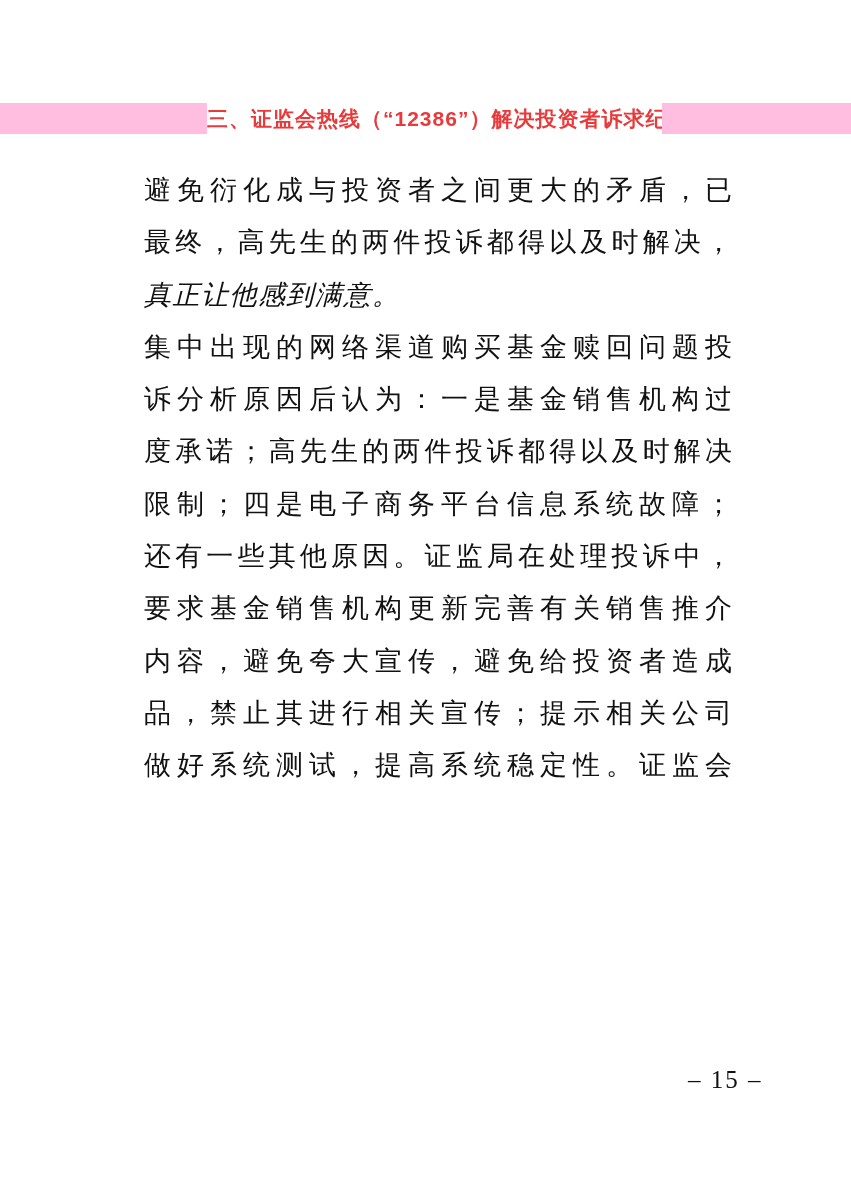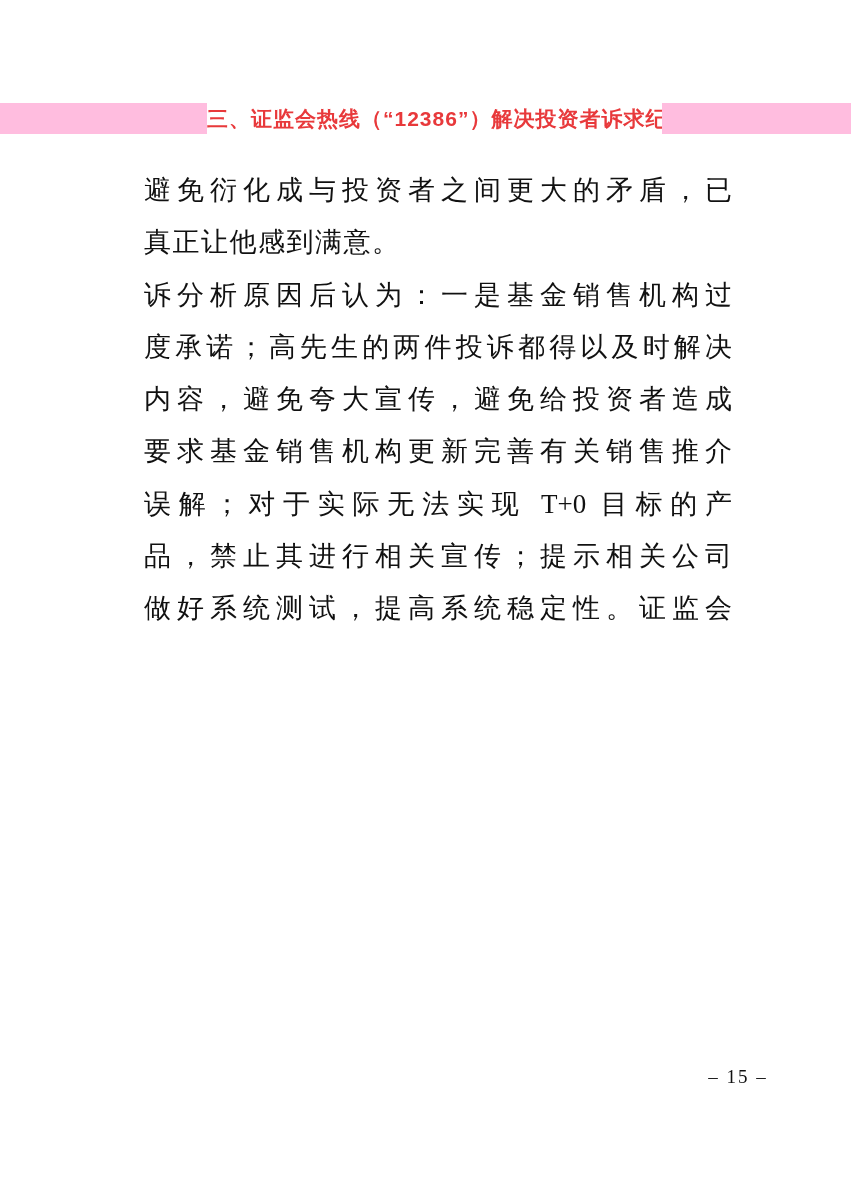--- a/index.html
+++ b/index.html
@@ -51,53 +51,56 @@
     white-space: nowrap;
     text-align: justify;
     text-align-last: justify;
     text-justify: inter-character;
     overflow: hidden;
   }
   .line.no-justify {
     text-align: center;
     text-align-last: left;
     letter-spacing: 1.5px;
+    font-style: italic;
   }
   .line.indent { text-indent: 58px; }
   
   .page-number {
     position: absolute;
     left: 688px;
     top: 1066px;
     width: 100px;
-    text-align: center;
-    font-size: 19px;
+    font-size: 25px;
     color: var(--text-ink, #111111);
     letter-spacing: 2px;
     white-space: nowrap;
   }
 </style>
 </head>
 <body>
 
 <div class="page">
 
   <div class="running-head">
     <div class="head-bar left"></div>
     <div class="head-title">三、证监会热线（“12386”）解决投资者诉求纪实</div>
     <div class="head-bar right"></div>
   </div>
 
   <div class="body-text">
     <div class="line">避免衍化成与投资者之间更大的矛盾，已</div>
+    <div class="line">最终，高先生的两件投诉都得以及时解决，</div>
     <div class="line no-justify">真正让他感到满意。</div>
+    <div class="line">集中出现的网络渠道购买基金赎回问题投</div>
     <div class="line">诉分析原因后认为：一是基金销售机构过</div>
     <div class="line">度承诺；高先生的两件投诉都得以及时解决</div>
+    <div class="line">限制；四是电子商务平台信息系统故障；</div>
+    <div class="line">还有一些其他原因。证监局在处理投诉中，</div>
+    <div class="line">要求基金销售机构更新完善有关销售推介</div>
     <div class="line">内容，避免夸大宣传，避免给投资者造成</div>
-    <div class="line">要求基金销售机构更新完善有关销售推介</div>
-    <div class="line">误解；对于实际无法实现 T+0 目标的产</div>
     <div class="line">品，禁止其进行相关宣传；提示相关公司</div>
     <div class="line">做好系统测试，提高系统稳定性。证监会</div>
   </div>
 
   <div class="page-number">– 15 –</div>
 
 </div>
 
 </body></html>

